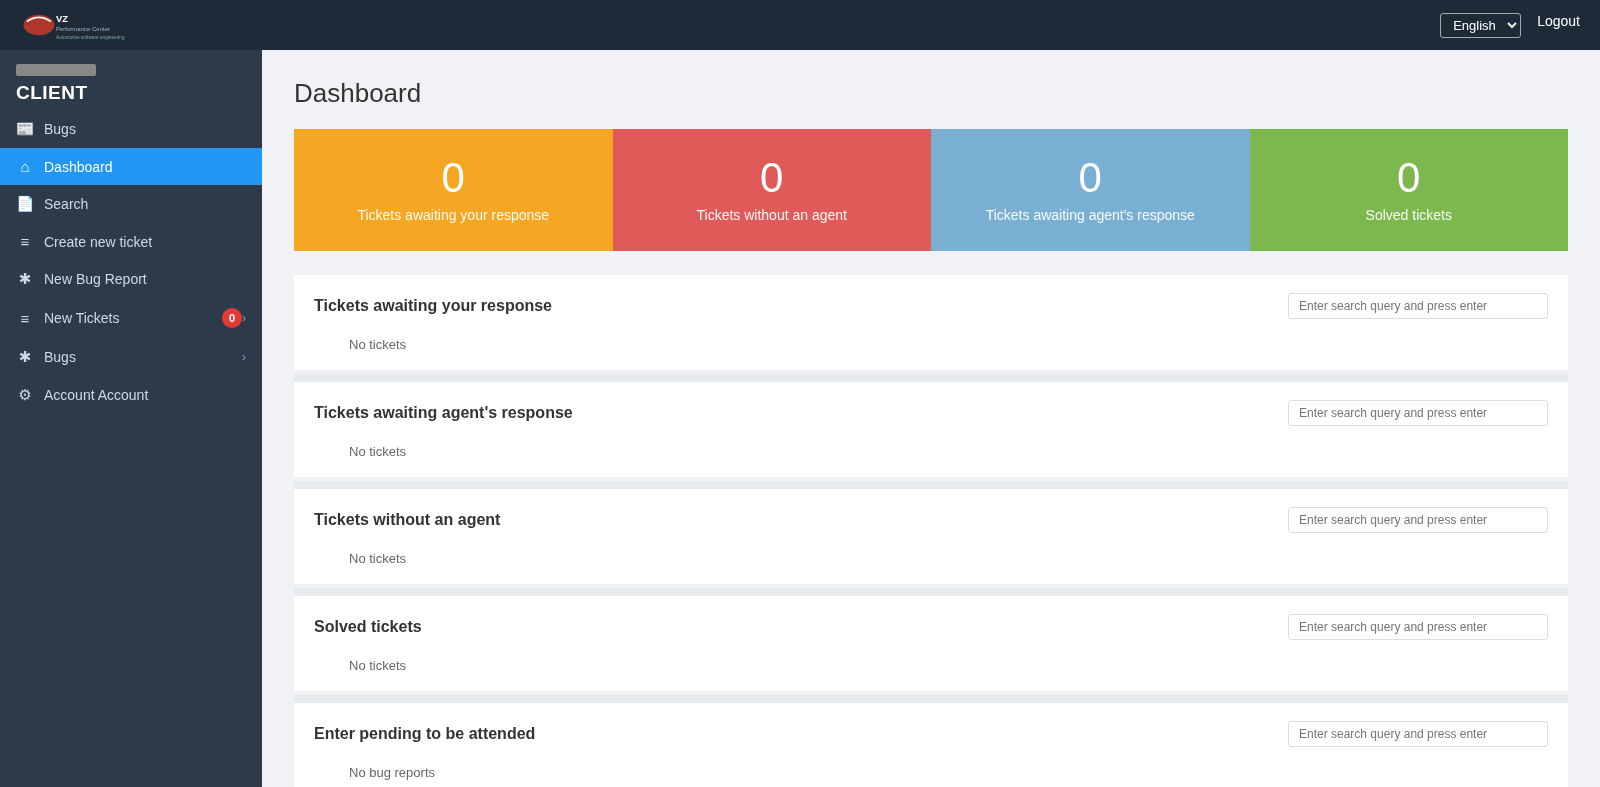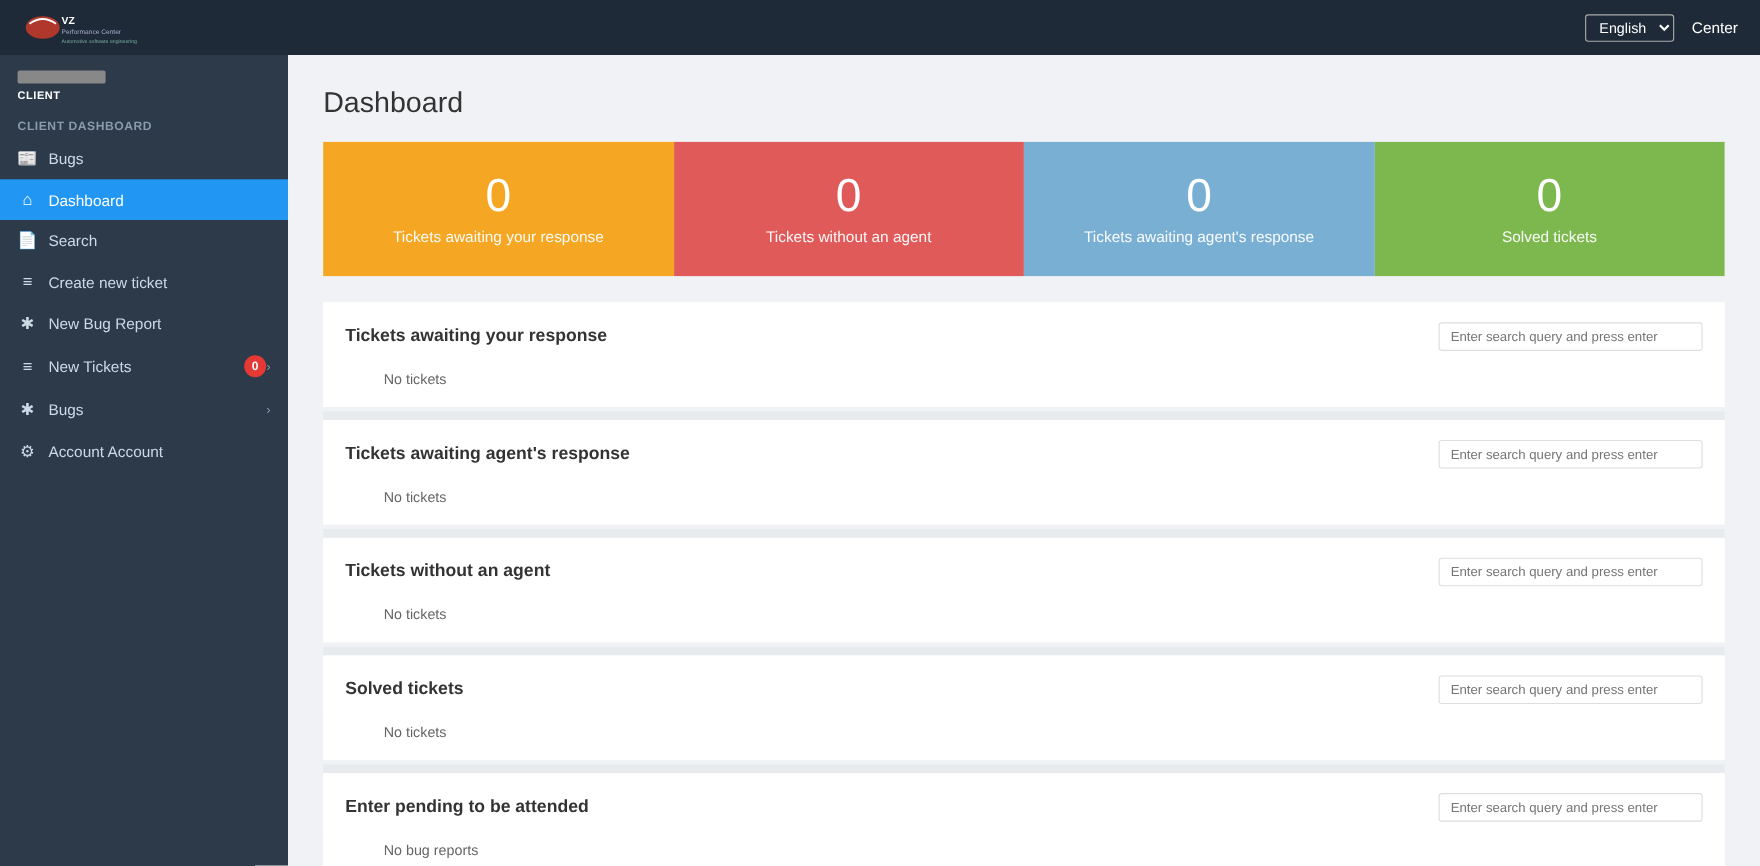--- a/index.html
+++ b/index.html
@@ -16,21 +16,21 @@
       flex-shrink: 0;
       z-index: 100;
     }
     .navbar-logo {
       display: flex;
       align-items: center;
     }
     .logo-svg { width: 120px; height: 36px; }
     .navbar-right {
       display: flex;
-      align-items: center;
+      align-items: flex-start;
       gap: 16px;
     }
     .lang-select {
       background: transparent;
       border: 1px solid #aaa;
       color: #fff;
       padding: 3px 8px;
       font-size: 13px;
       border-radius: 3px;
       cursor: pointer;
@@ -68,21 +68,21 @@
       flex-direction: column;
     }
     .user-avatar-bar {
       width: 80px;
       height: 12px;
       background: #888;
       border-radius: 2px;
       margin-bottom: 6px;
     }
     .user-label {
-      font-size: 10px;
+      font-size: 19px;
       font-weight: bold;
       color: #fff;
       text-transform: uppercase;
       letter-spacing: 0.5px;
     }
     .client-dashboard-label {
       font-size: 11px;
       color: #8a9bac;
       text-transform: uppercase;
       letter-spacing: 0.5px;
@@ -186,21 +186,21 @@
       font-size: 16px;
       font-weight: 700;
       color: #333;
     }
     .search-input {
       border: 1px solid #ddd;
       border-radius: 3px;
       padding: 5px 10px;
       font-size: 12px;
       color: #999;
-      width: 240px;
+      width: 260px;
       outline: none;
     }
     .no-tickets-text {
       padding: 6px 20px 18px;
       font-size: 13px;
       color: #666;
       margin-left: 35px;
     }
     .section-divider {
       height: 8px;
@@ -216,32 +216,31 @@
 
       <ellipse cx="22" cy="20" rx="18" ry="12" fill="#c0392b" opacity="0.9"></ellipse>
       <path d="M8 16 Q22 6 36 16" stroke="#fff" stroke-width="2" fill="none"></path>
       <text x="42" y="16" font-size="11" font-weight="bold" fill="#fff" font-family="Arial">VZ</text>
       <text x="42" y="27" font-size="7" fill="#aac" font-family="Arial">Performance Center</text>
       <text x="42" y="36" font-size="5.5" fill="#7a9" font-family="Arial">Automotive software engineering</text>
     </svg>
   </div>
   <div class="navbar-right">
     <select class="lang-select"><option>English</option></select>
-    <button class="logout-btn">Center</button>
+    <button class="logout-btn">Logout</button>
   </div>
 </nav>
 
 <div class="layout">
 
   <aside class="sidebar">
     <div class="sidebar-user">
       <div class="user-avatar-bar"></div>
       <span class="user-label">CLIENT</span>
     </div>
-    <div class="client-dashboard-label">CLIENT DASHBOARD</div>
 
     <div id="nav-items-container">
 
     <div class="nav-item">
       <span class="nav-icon">📰</span>
       <span class="nav-label">Bugs</span>
 
     </div>
         <div class="nav-item active">
       <span class="nav-icon">⌂</span>

